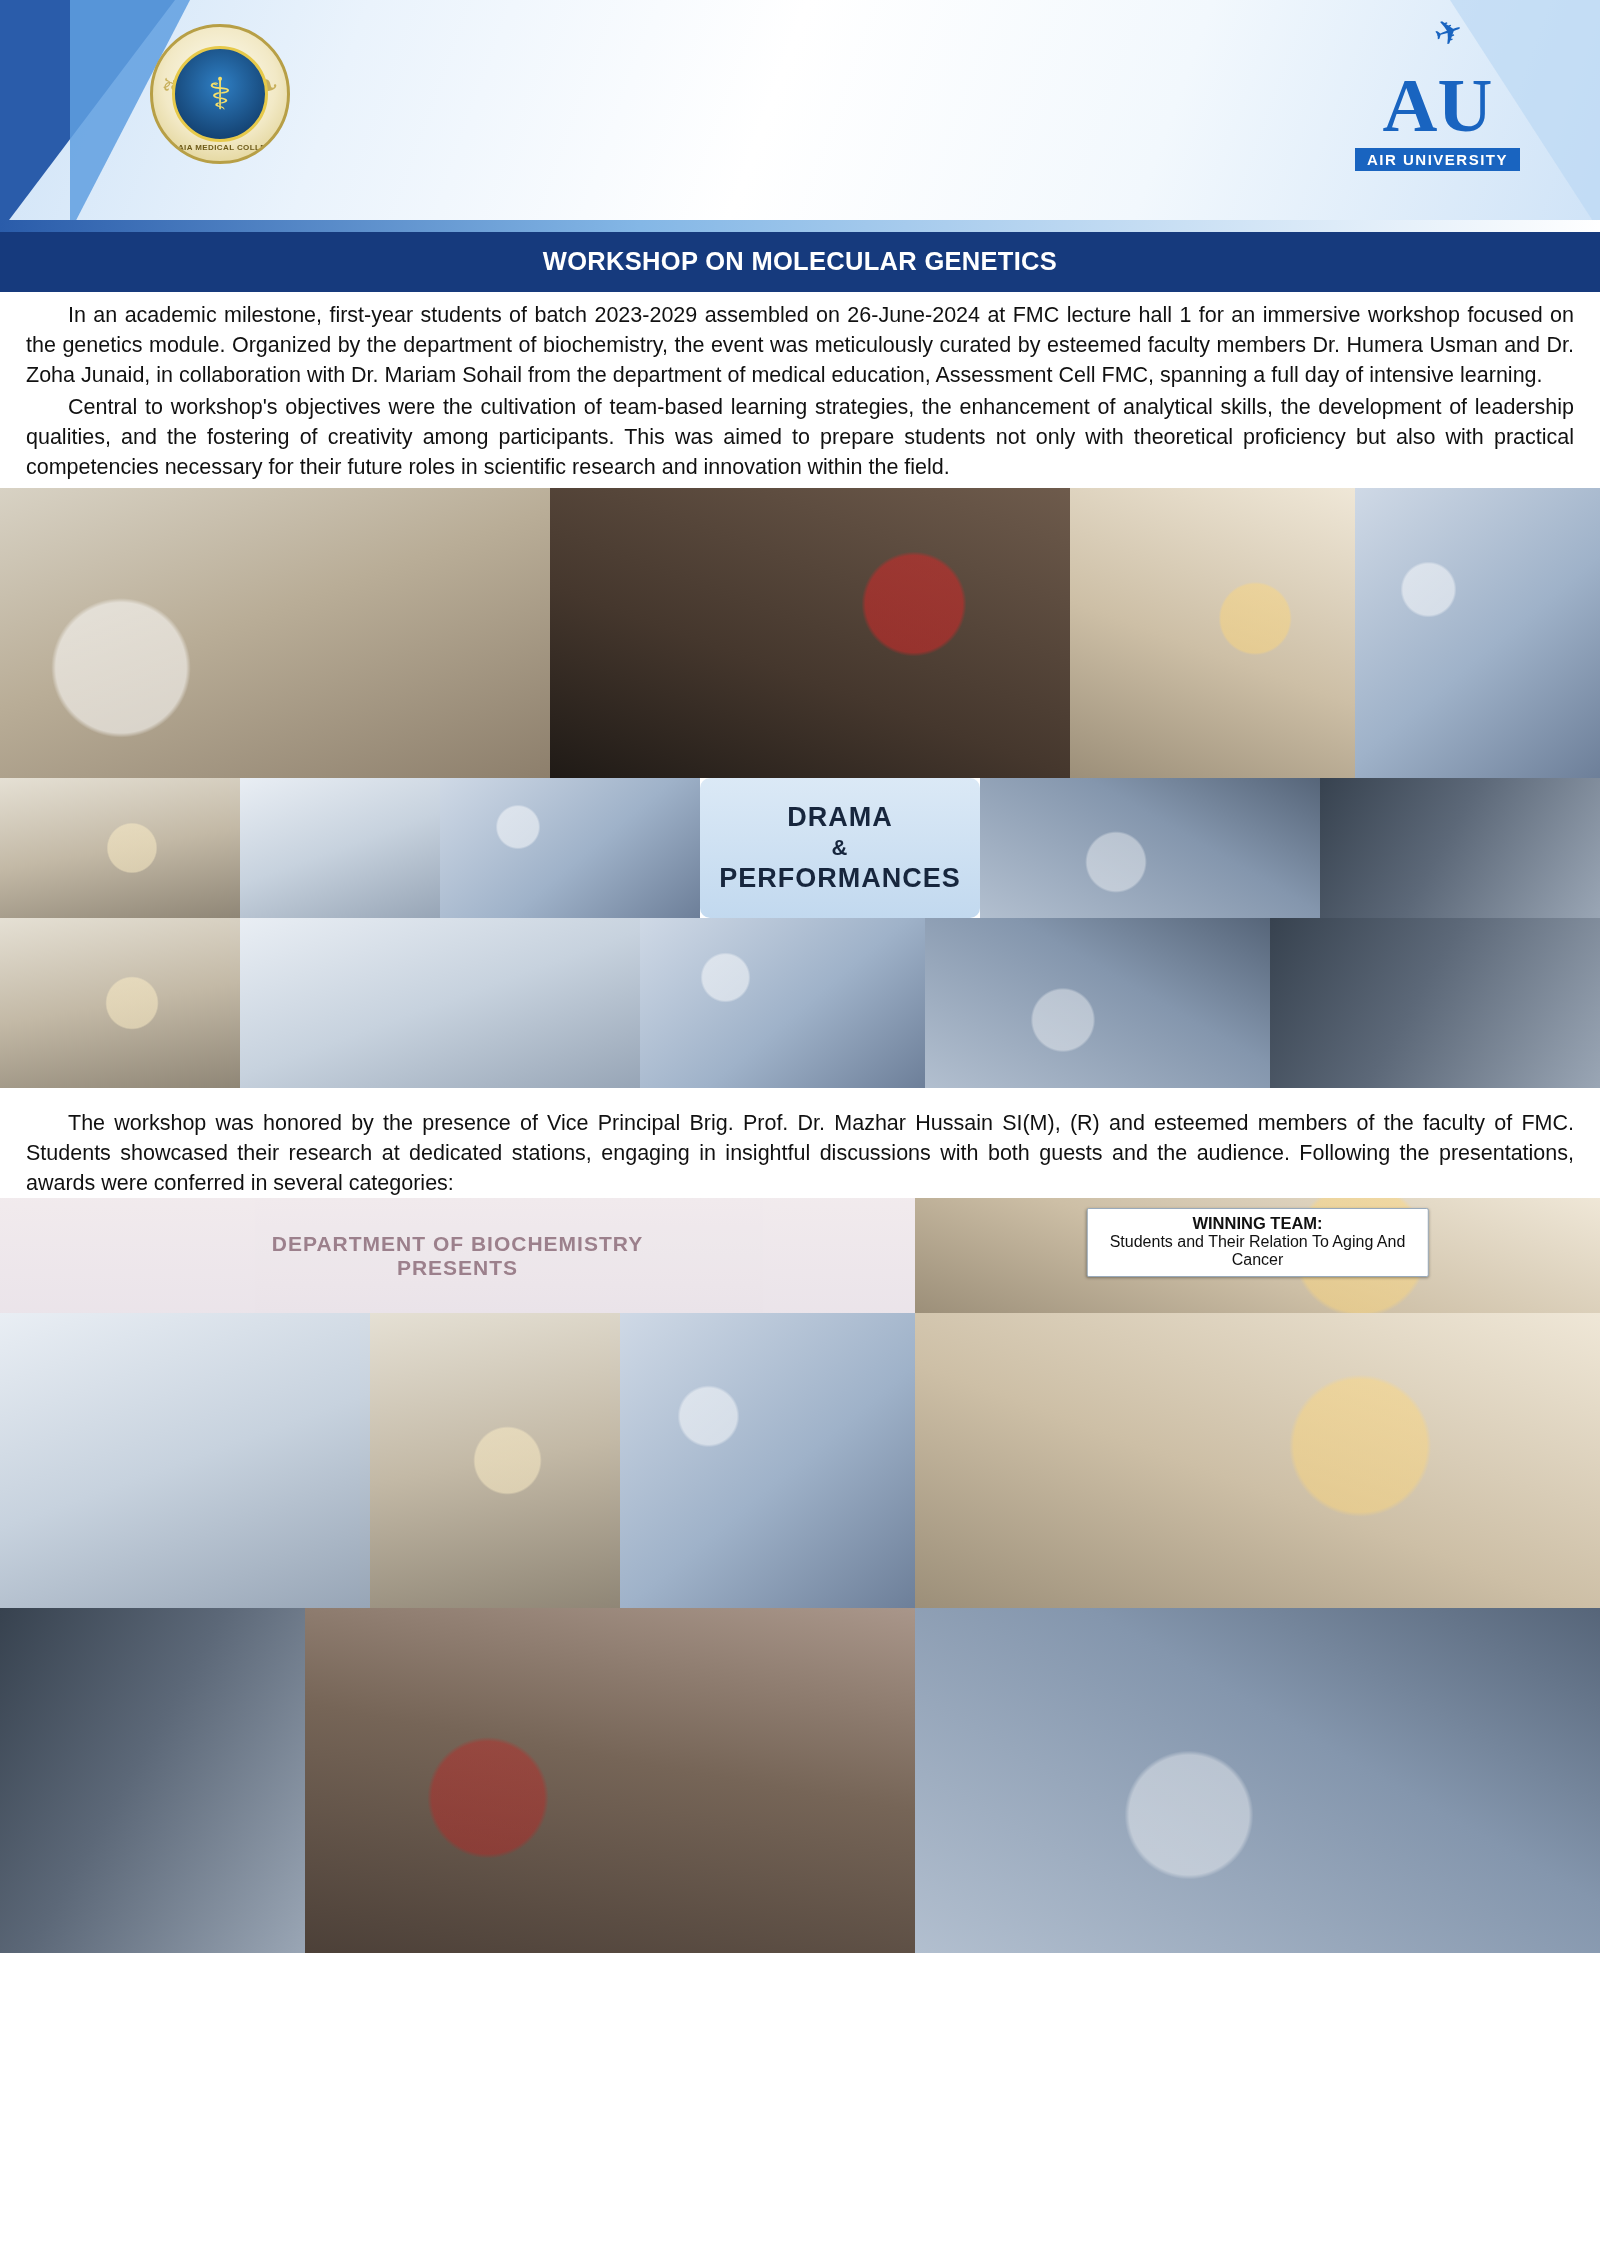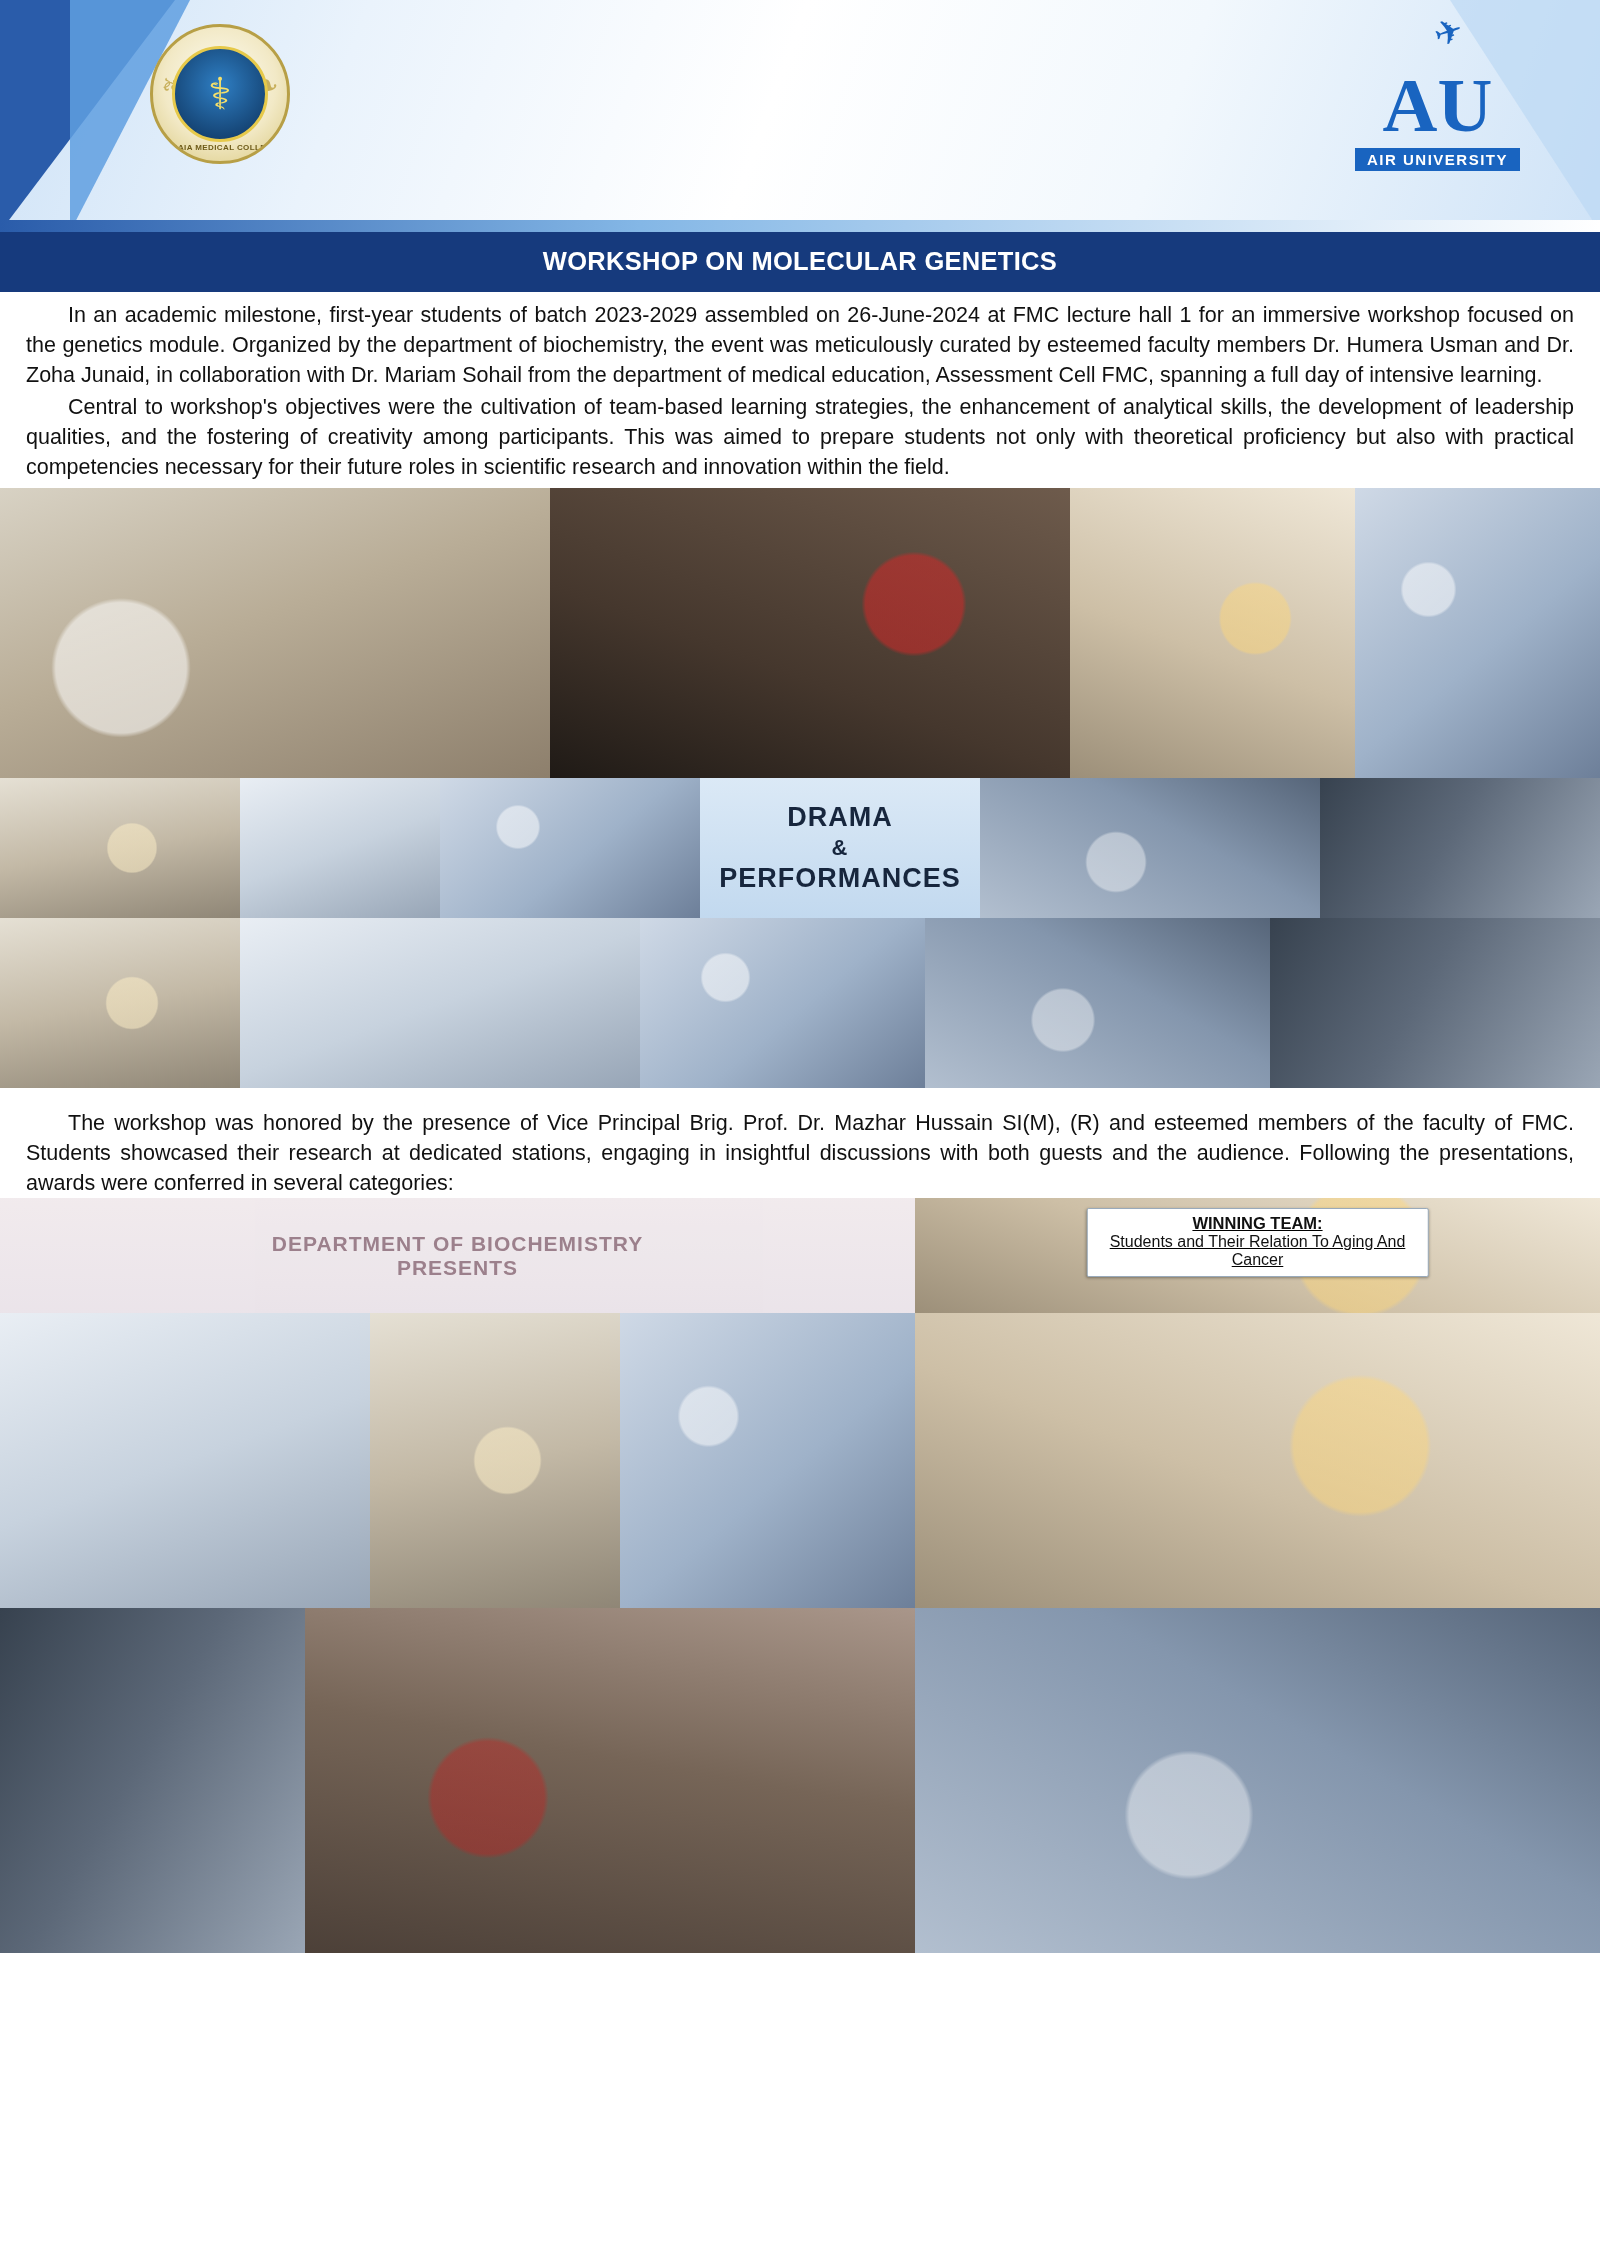--- a/index.html
+++ b/index.html
@@ -160,33 +160,32 @@
   .ph-h { background:
       linear-gradient(160deg,#e9eef4 0%,#c7d2de 50%,#97a5b6 100%); }
   .ph-i { background:
       radial-gradient(circle at 30% 55%, rgba(200,30,30,.4) 0 12%, transparent 13%),
       linear-gradient(10deg,#4c4038 0%,#766557 55%,#a9968a 100%); }
 
   .drama-card {
     width: 100%; height: 100%;
     background: linear-gradient(180deg,#dbe9f6 0%,#c2d9ef 100%);
     display: flex; flex-direction: column; align-items: center; justify-content: center;
-    color: #17263d; font-weight: bold; letter-spacing: 1px;
+    color: #17263d; font-weight: bold; letter-spacing: 1px; border-radius: 10px;
   }
   .drama-card .l1 { font-size: 27px; }
   .drama-card .l2 { font-size: 22px; margin: 2px 0; }
   .drama-card .l3 { font-size: 27px; }
 
   .winner-label {
     position: absolute; left: 50%; transform: translateX(-50%);
     top: 10px;
     background: #ffffff; border: 1px solid #9ab;
     padding: 5px 16px 7px 16px; text-align: center; border-radius: 2px;
     box-shadow: 0 1px 3px rgba(0,0,0,.35);
-    text-decoration: underline;
   }
   .winner-label .t1 { font-size: 16.5px; font-weight: bold; color: #111; }
   .winner-label .t2 { font-size: 16px; color: #111; }
 
   
   .mid-text-wrap {
     position: relative;
     width: 1600px;
     height: 110px;
     background: #fff;

